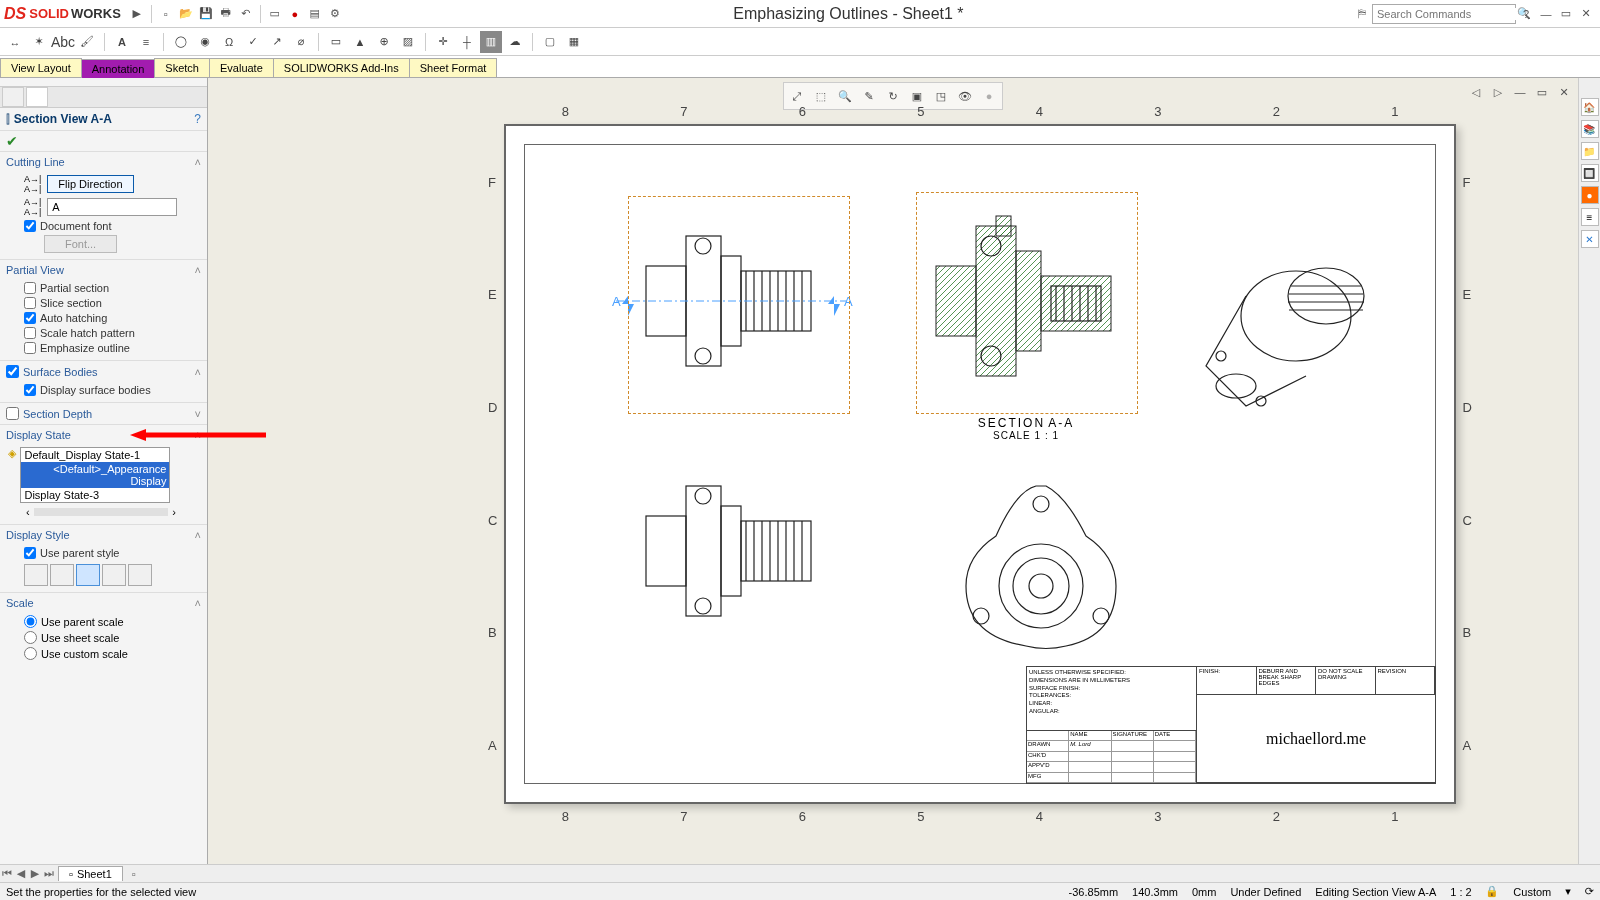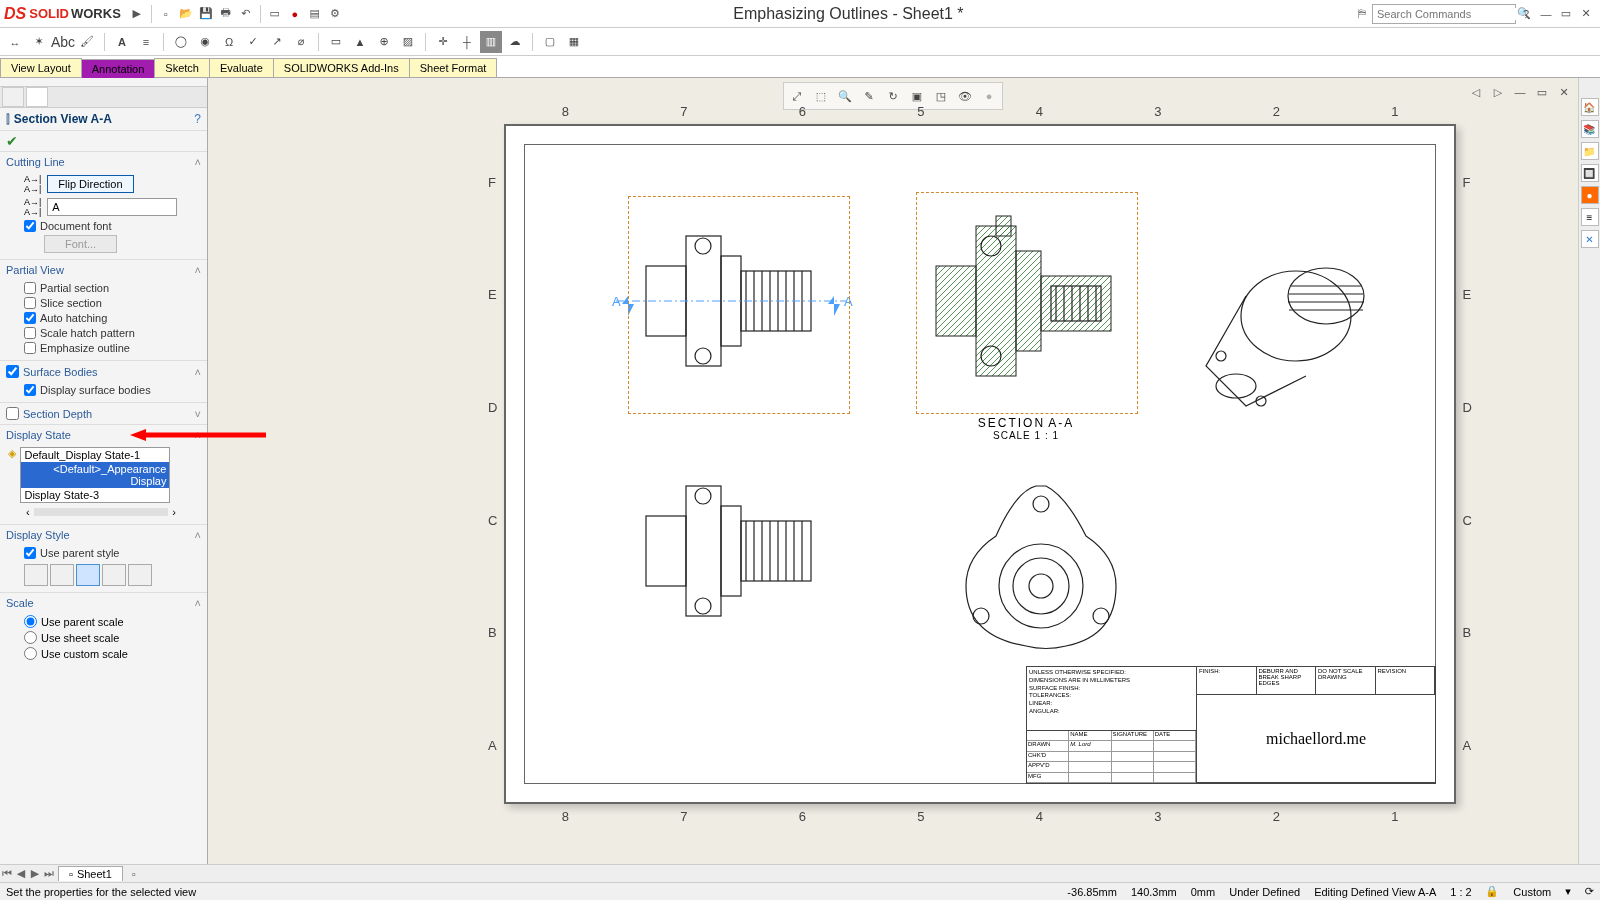--- a/index.html
+++ b/index.html
@@ -581,19 +581,19 @@
   <span class="navbtn" style="margin-left:4px;">▫</span>
 </div>
 
 <div class="status">
   <span>Set the properties for the selected view</span>
   <span class="sp"></span>
   <span>-36.85mm</span>
   <span>140.3mm</span>
   <span>0mm</span>
   <span>Under Defined</span>
-  <span>Editing Defined View A-A</span>
+  <span>Editing Section View A-A</span>
   <span>1 : 2</span>
   <span>🔒</span>
   <span>Custom</span>
   <span>▾</span>
   <span>⟳</span>
 </div>
 
 </body></html>

